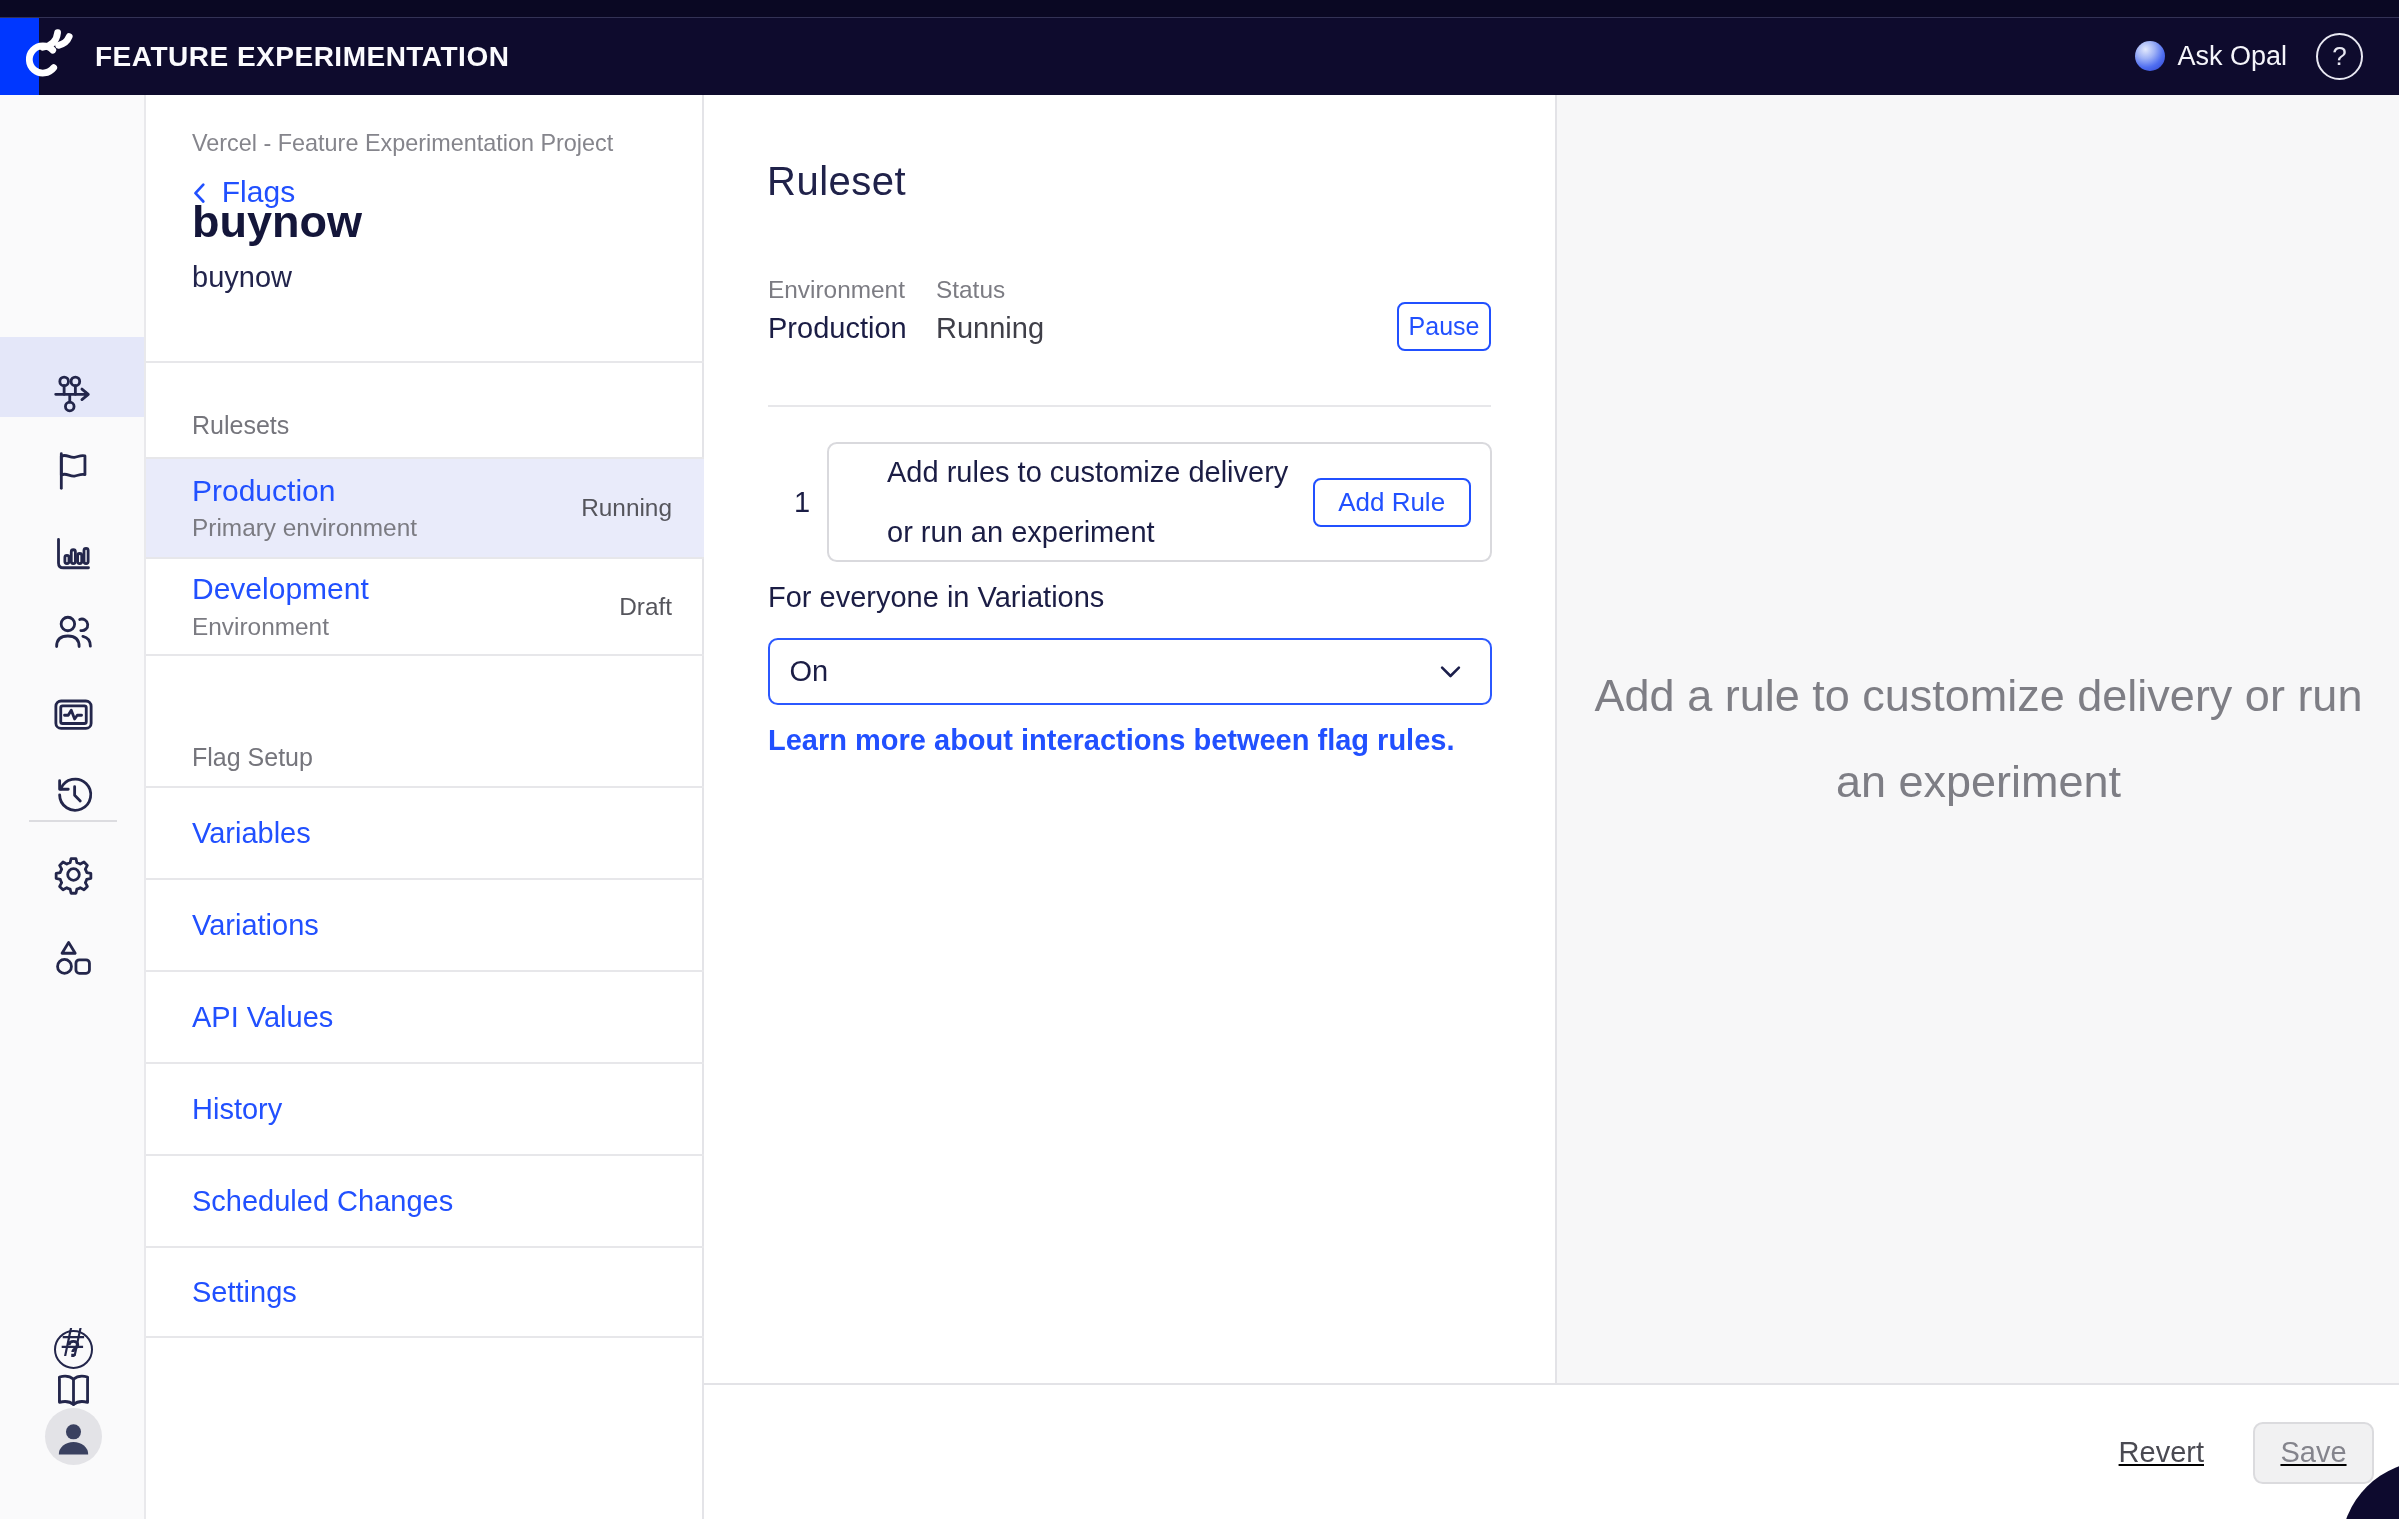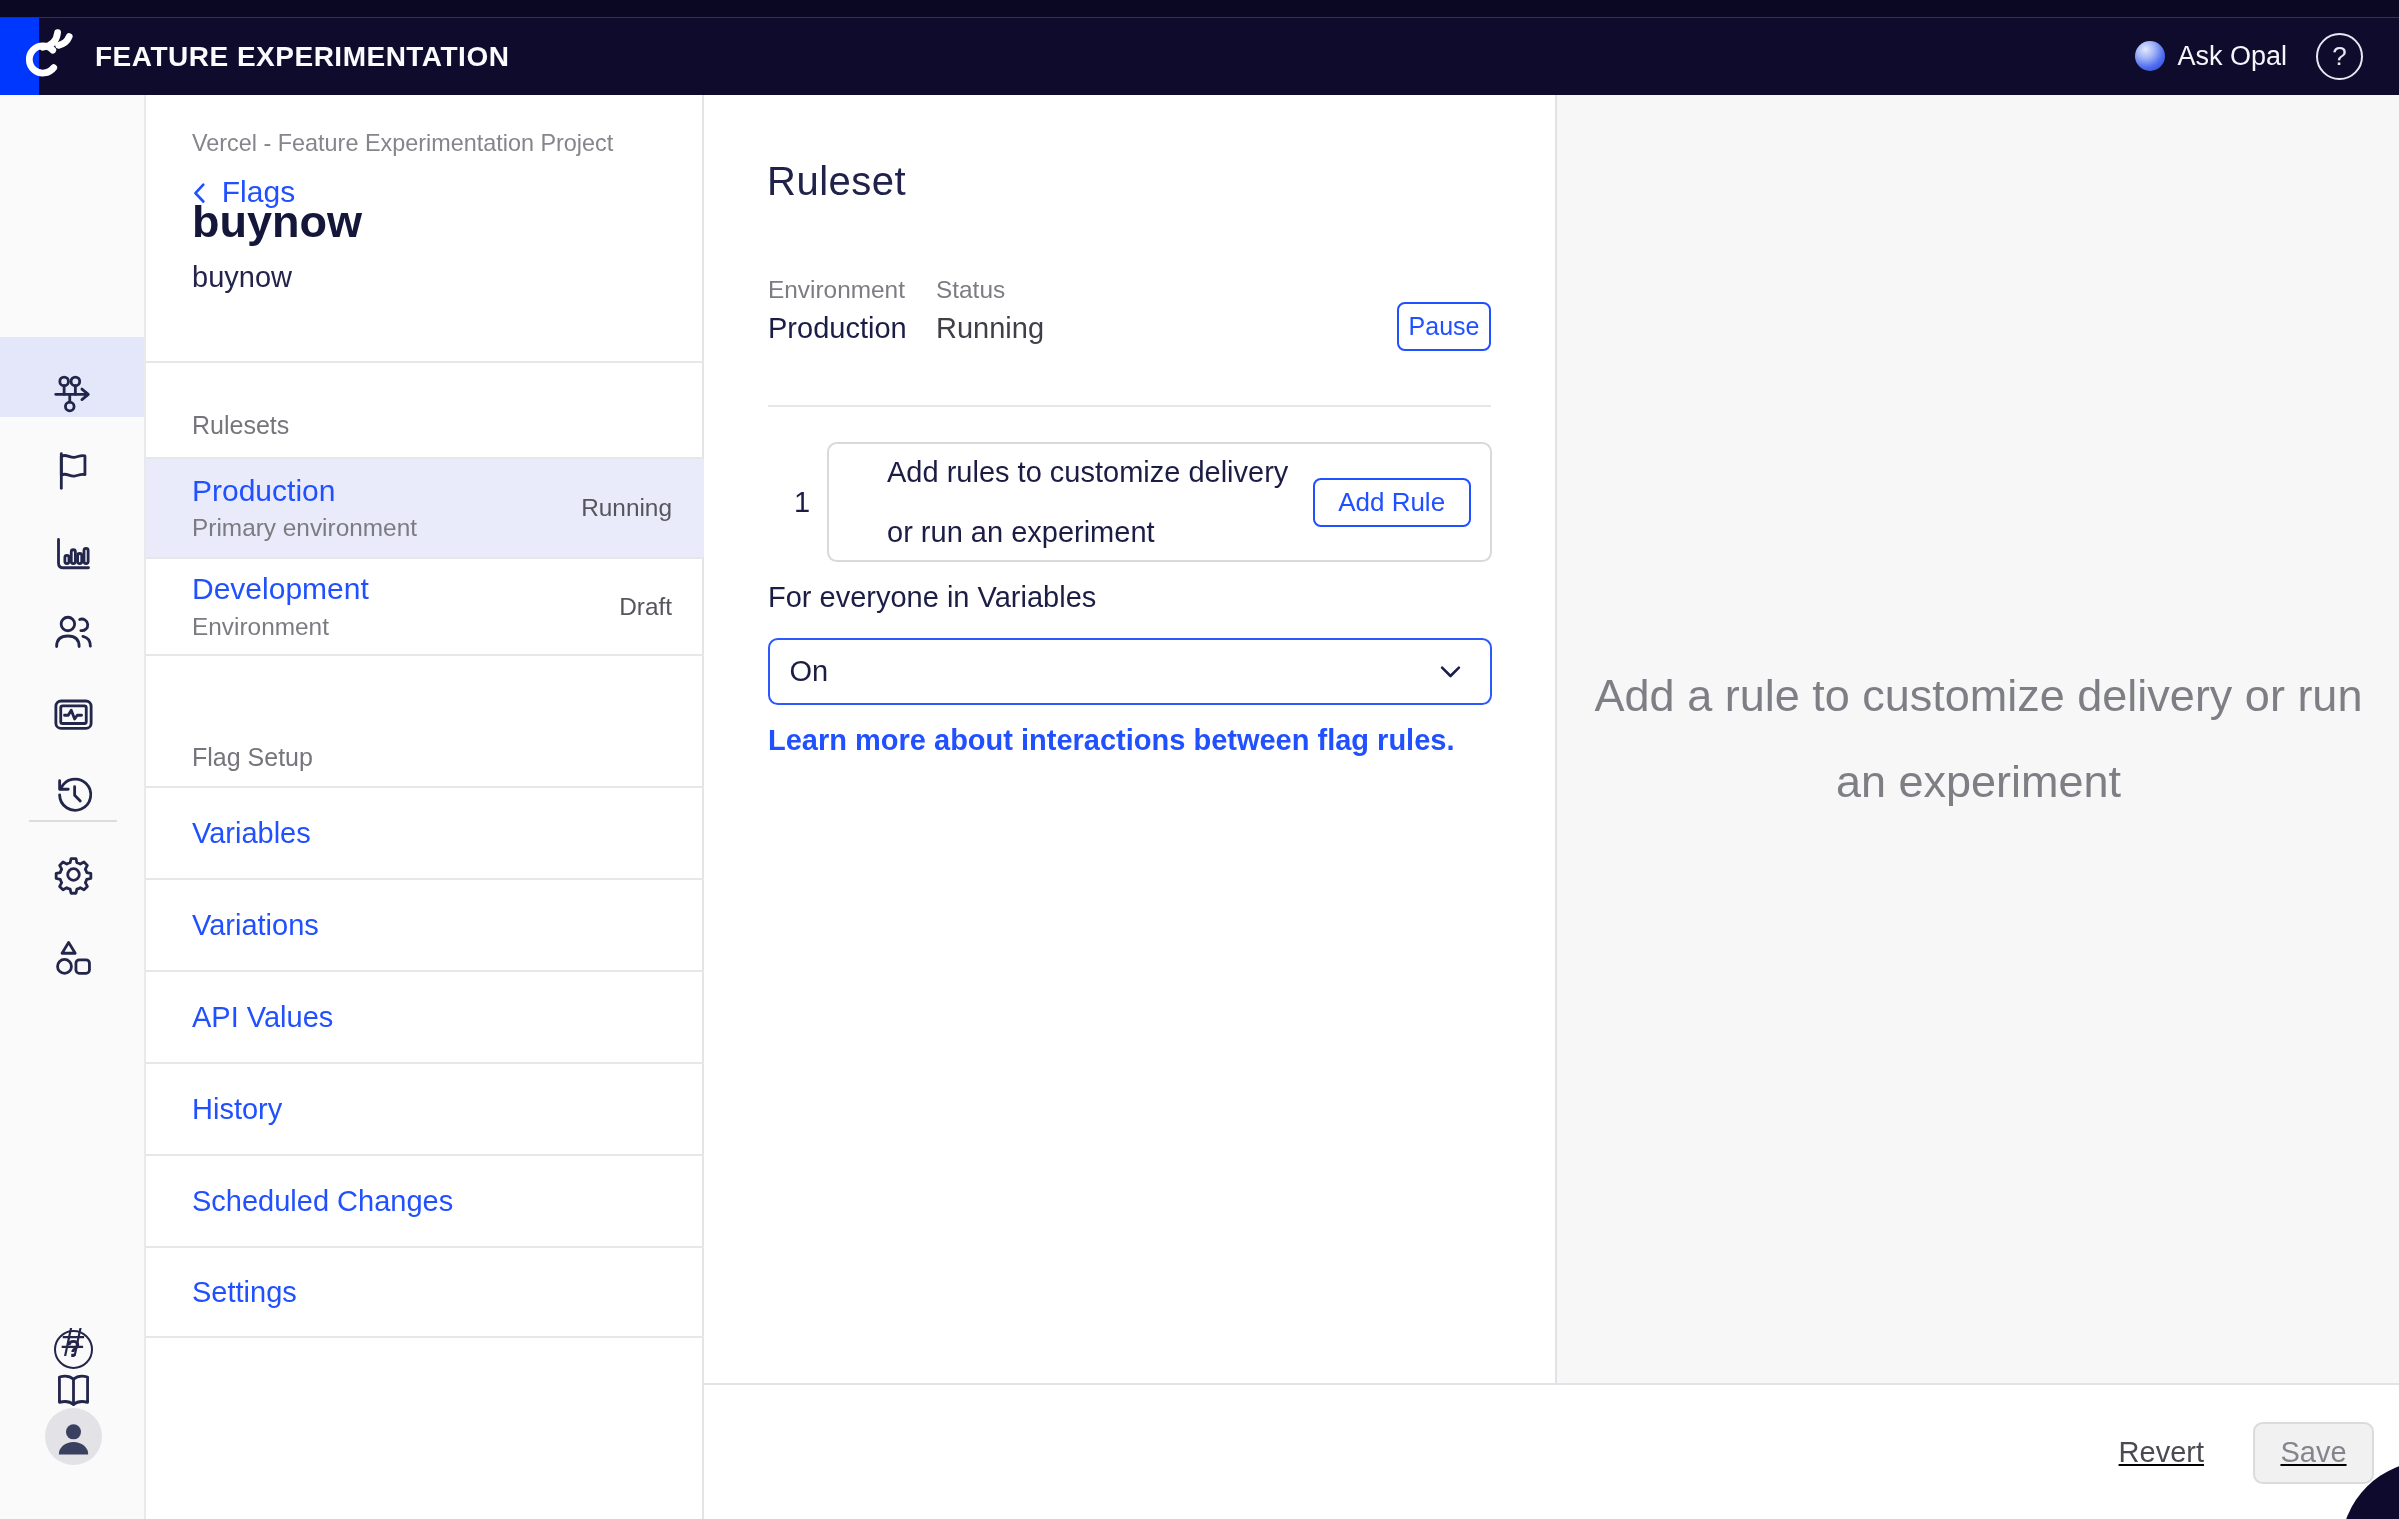--- a/index.html
+++ b/index.html
@@ -307,21 +307,21 @@
     <div id="pause-btn">Pause</div>
 
     <div id="main-divider"></div>
 
     <div id="rule-number">1</div>
     <div id="rule-box">
       <div id="rule-prompt">Add rules to customize delivery or run an experiment</div>
       <div id="add-rule-btn">Add Rule</div>
     </div>
 
-    <div id="audience-label">For everyone in Variables</div>
+    <div id="audience-label">For everyone in Variations</div>
 
     <div id="state-select">
       <span id="state-value">On</span>
       <svg id="state-chevron" viewBox="0 0 24 24">
         <path d="M5.5 9 l6.5 6.5 6.5-6.5" fill="none" stroke="#1B1E4B" stroke-width="2" stroke-linecap="round" stroke-linejoin="round"></path>
       </svg>
     </div>
 
     <div id="learn-more">Learn more about interactions between flag rules.</div>
   </div>

